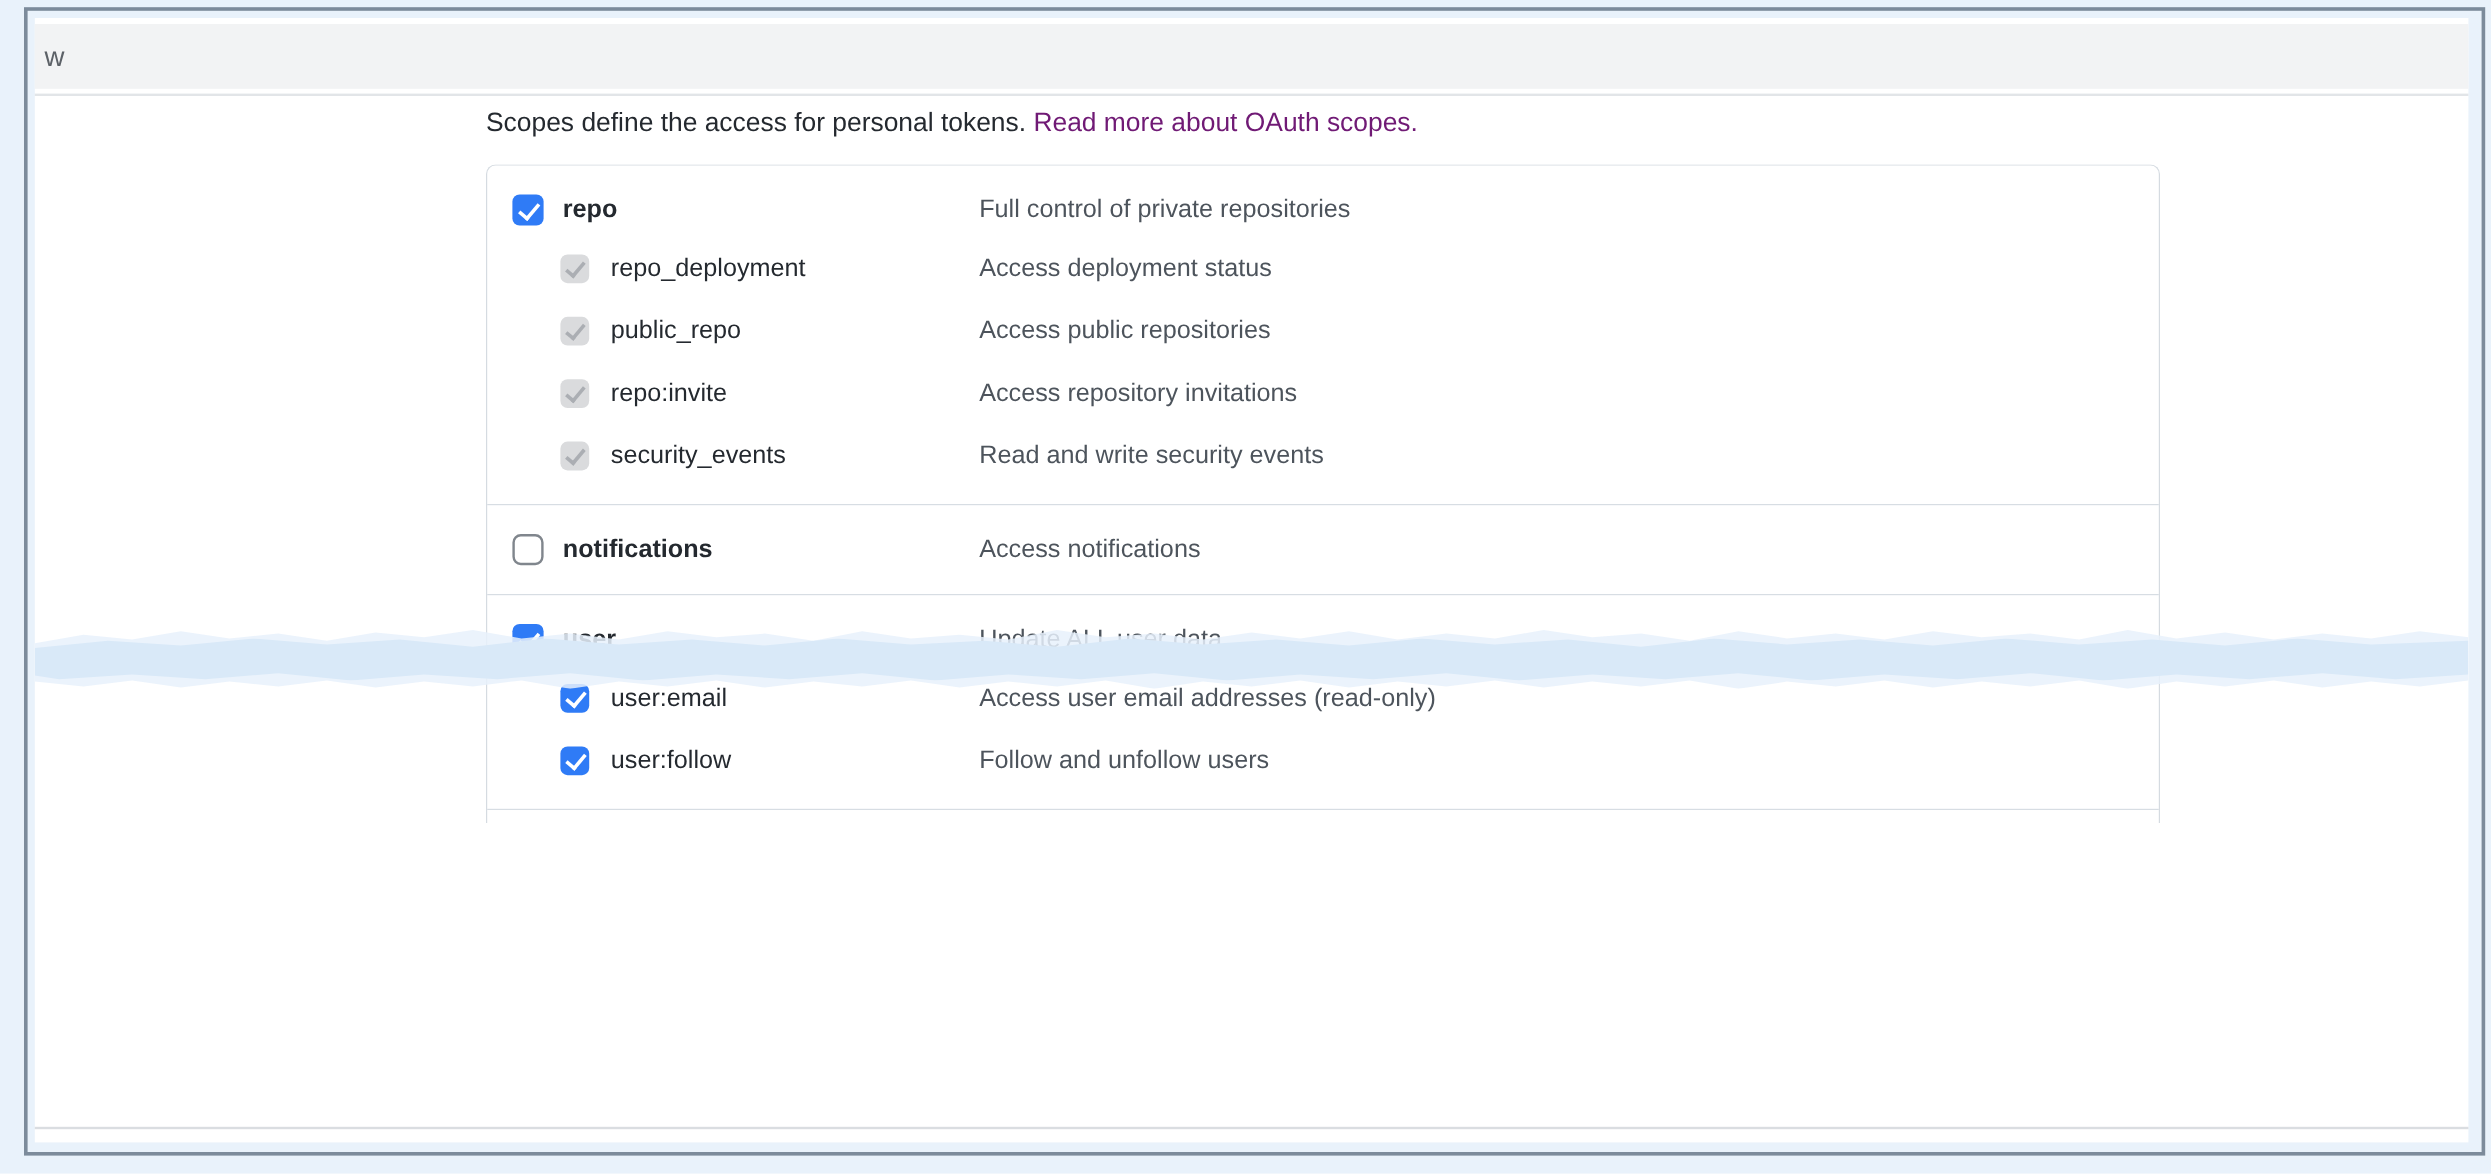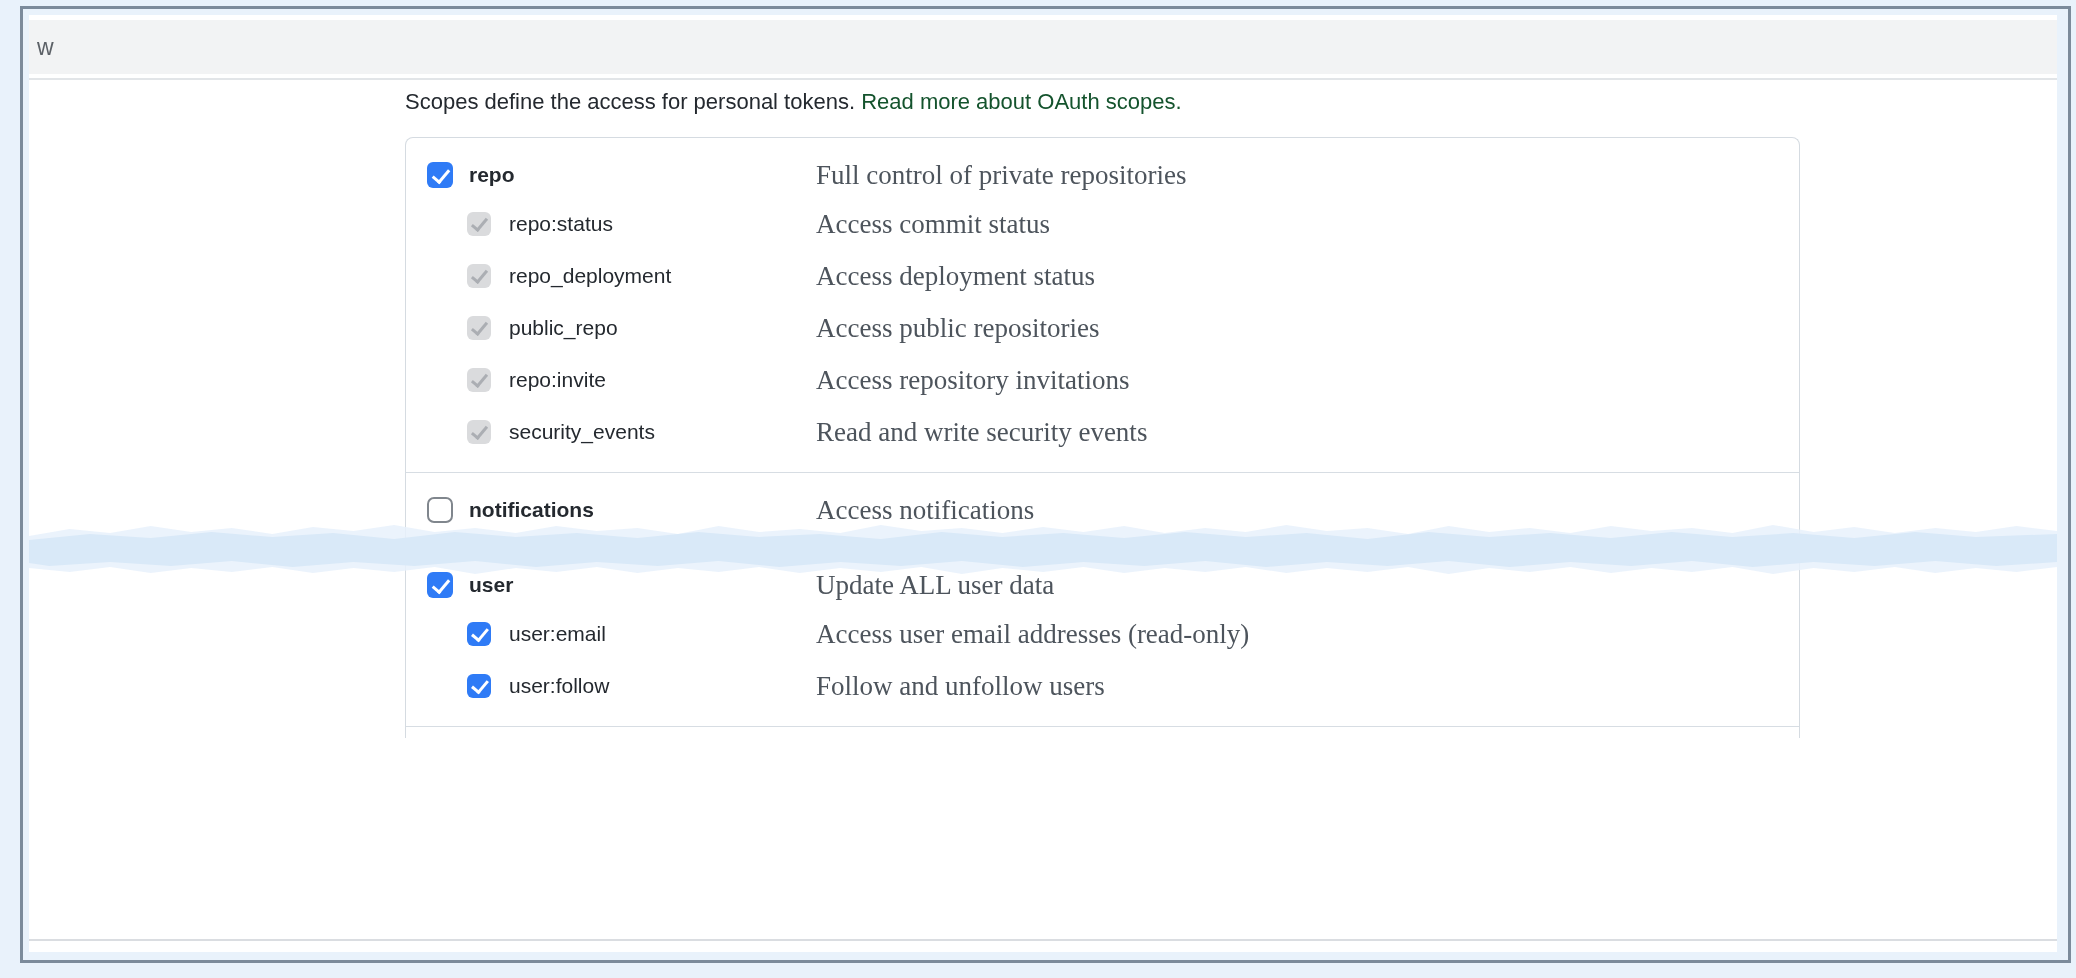--- a/index.html
+++ b/index.html
@@ -29,21 +29,21 @@
   .tabbar-sep { height:2px; background:#e2e5e8; margin-top:4px; }
   .bottom-line {
     position:absolute; left:0; right:0; bottom:11px; height:2px;
     background:#dadde1;
   }
   .content { padding-left:376px; }
   .intro {
     margin-top:8px;
     font-size:22px; color:#24292f; line-height:28px;
   }
-  .intro a { color:#14532d; text-decoration:none; cursor:pointer;margin-top:22px; }
+  .intro a { color:#701a75; text-decoration:none; cursor:pointer;margin-top:22px; }
   .scope-box {
     margin-top:21px;
     width:1395px;
     border:1px solid #d5dbe1;
     border-bottom:none;
     border-radius:8px 8px 0 0;
     background:#fff;
   }
   .group { padding:14px 0; }
   .group + .group { border-top:1px solid #d7dde3; }
@@ -69,21 +69,21 @@
   .cbx.disabled { background:#dadbdd; }
   .cbx.disabled::after {
     content:""; position:absolute; left:8px; top:3px; width:6px; height:13px;
     border-right:3px solid #abaeb3; border-bottom:3px solid #abaeb3;
     transform:rotate(40deg);
   }
   .cbx.unchecked { background:#fff; border:2px solid #80868d; border-radius:7px; }
   .label { margin-left:16px; font-size:21px; color:#24292f; }
   .row.lvl-sub .label { margin-left:18px; font-weight:400; }
   .row.lvl-group .label { font-weight:700; }
-  .desc { position:absolute; left:410px; font-size:27px; color:#4d545c;font-family:Liberation Serif, serif; }
+  .desc { position:absolute; left:410px; font-size:21px; color:#4d545c; }
   
   .tear { position:absolute; left:0; right:0; top:505px; height:58px; z-index:5; pointer-events:none; }
   .tear .t1 {
     position:absolute; inset:0; background:#e7f1fb; opacity:.85;
     clip-path:polygon(0% 16px,2% 9px,4% 13px,6% 6px,8% 12px,10% 8px,12% 14px,14% 7px,16% 11px,18% 5px,20% 12px,22% 8px,24% 13px,26% 6px,28% 11px,30% 8px,32% 14px,34% 6px,36% 12px,38% 9px,40% 13px,42% 5px,44% 11px,46% 8px,48% 13px,50% 7px,52% 12px,54% 6px,56% 13px,58% 8px,60% 12px,62% 5px,64% 11px,66% 8px,68% 14px,70% 6px,72% 12px,74% 8px,76% 13px,78% 6px,80% 11px,82% 8px,84% 13px,86% 5px,88% 12px,90% 7px,92% 13px,94% 8px,96% 12px,98% 6px,100% 11px,100% 47px,98% 52px,96% 48px,94% 53px,92% 47px,90% 52px,88% 48px,86% 54px,84% 47px,82% 52px,80% 48px,78% 53px,76% 47px,74% 52px,72% 48px,70% 54px,68% 47px,66% 52px,64% 48px,62% 53px,60% 47px,58% 52px,56% 48px,54% 53px,52% 47px,50% 52px,48% 48px,46% 54px,44% 47px,42% 52px,40% 48px,38% 53px,36% 47px,34% 52px,32% 48px,30% 53px,28% 47px,26% 52px,24% 48px,22% 54px,20% 47px,18% 52px,16% 48px,14% 53px,12% 47px,10% 52px,8% 48px,6% 53px,4% 47px,2% 52px,0% 48px);
   }
   .tear .t2 {
     position:absolute; inset:0; background:#d9e9f8;
     clip-path:polygon(0% 20px,3% 14px,6% 18px,9% 12px,12% 17px,15% 13px,18% 19px,21% 12px,24% 17px,27% 13px,30% 18px,33% 12px,36% 17px,39% 14px,42% 19px,45% 12px,48% 17px,51% 13px,54% 18px,57% 12px,60% 17px,63% 13px,66% 19px,69% 12px,72% 17px,75% 13px,78% 18px,81% 12px,84% 17px,87% 13px,90% 18px,93% 12px,96% 17px,100% 14px,100% 42px,97% 46px,94% 41px,91% 46px,88% 42px,85% 47px,82% 41px,79% 46px,76% 42px,73% 47px,70% 41px,67% 46px,64% 42px,61% 47px,58% 41px,55% 46px,52% 42px,49% 47px,46% 41px,43% 46px,40% 42px,37% 47px,34% 41px,31% 46px,28% 42px,25% 47px,22% 41px,19% 46px,16% 42px,13% 47px,10% 41px,7% 46px,4% 42px,1% 46px,0% 43px);
   }
@@ -102,25 +102,20 @@
     <div class="content">
       <p class="intro"><span>Scopes define the access for personal tokens.</span> <a href="#">Read more about OAuth scopes.</a></p>
 
       <div class="scope-box">
 
         <div class="group">
           <div class="row lvl-group">
             <div class="cbx lg checked"></div>
             <span class="label">repo</span>
             <span class="desc">Full control of private repositories</span>
-          </div>
-          <div class="row lvl-sub">
-            <div class="cbx sm disabled"></div>
-            <span class="label">repo:status</span>
-            <span class="desc">Access commit status</span>
           </div>
           <div class="row lvl-sub">
             <div class="cbx sm disabled"></div>
             <span class="label">repo_deployment</span>
             <span class="desc">Access deployment status</span>
           </div>
           <div class="row lvl-sub">
             <div class="cbx sm disabled"></div>
             <span class="label">public_repo</span>
             <span class="desc">Access public repositories</span>

